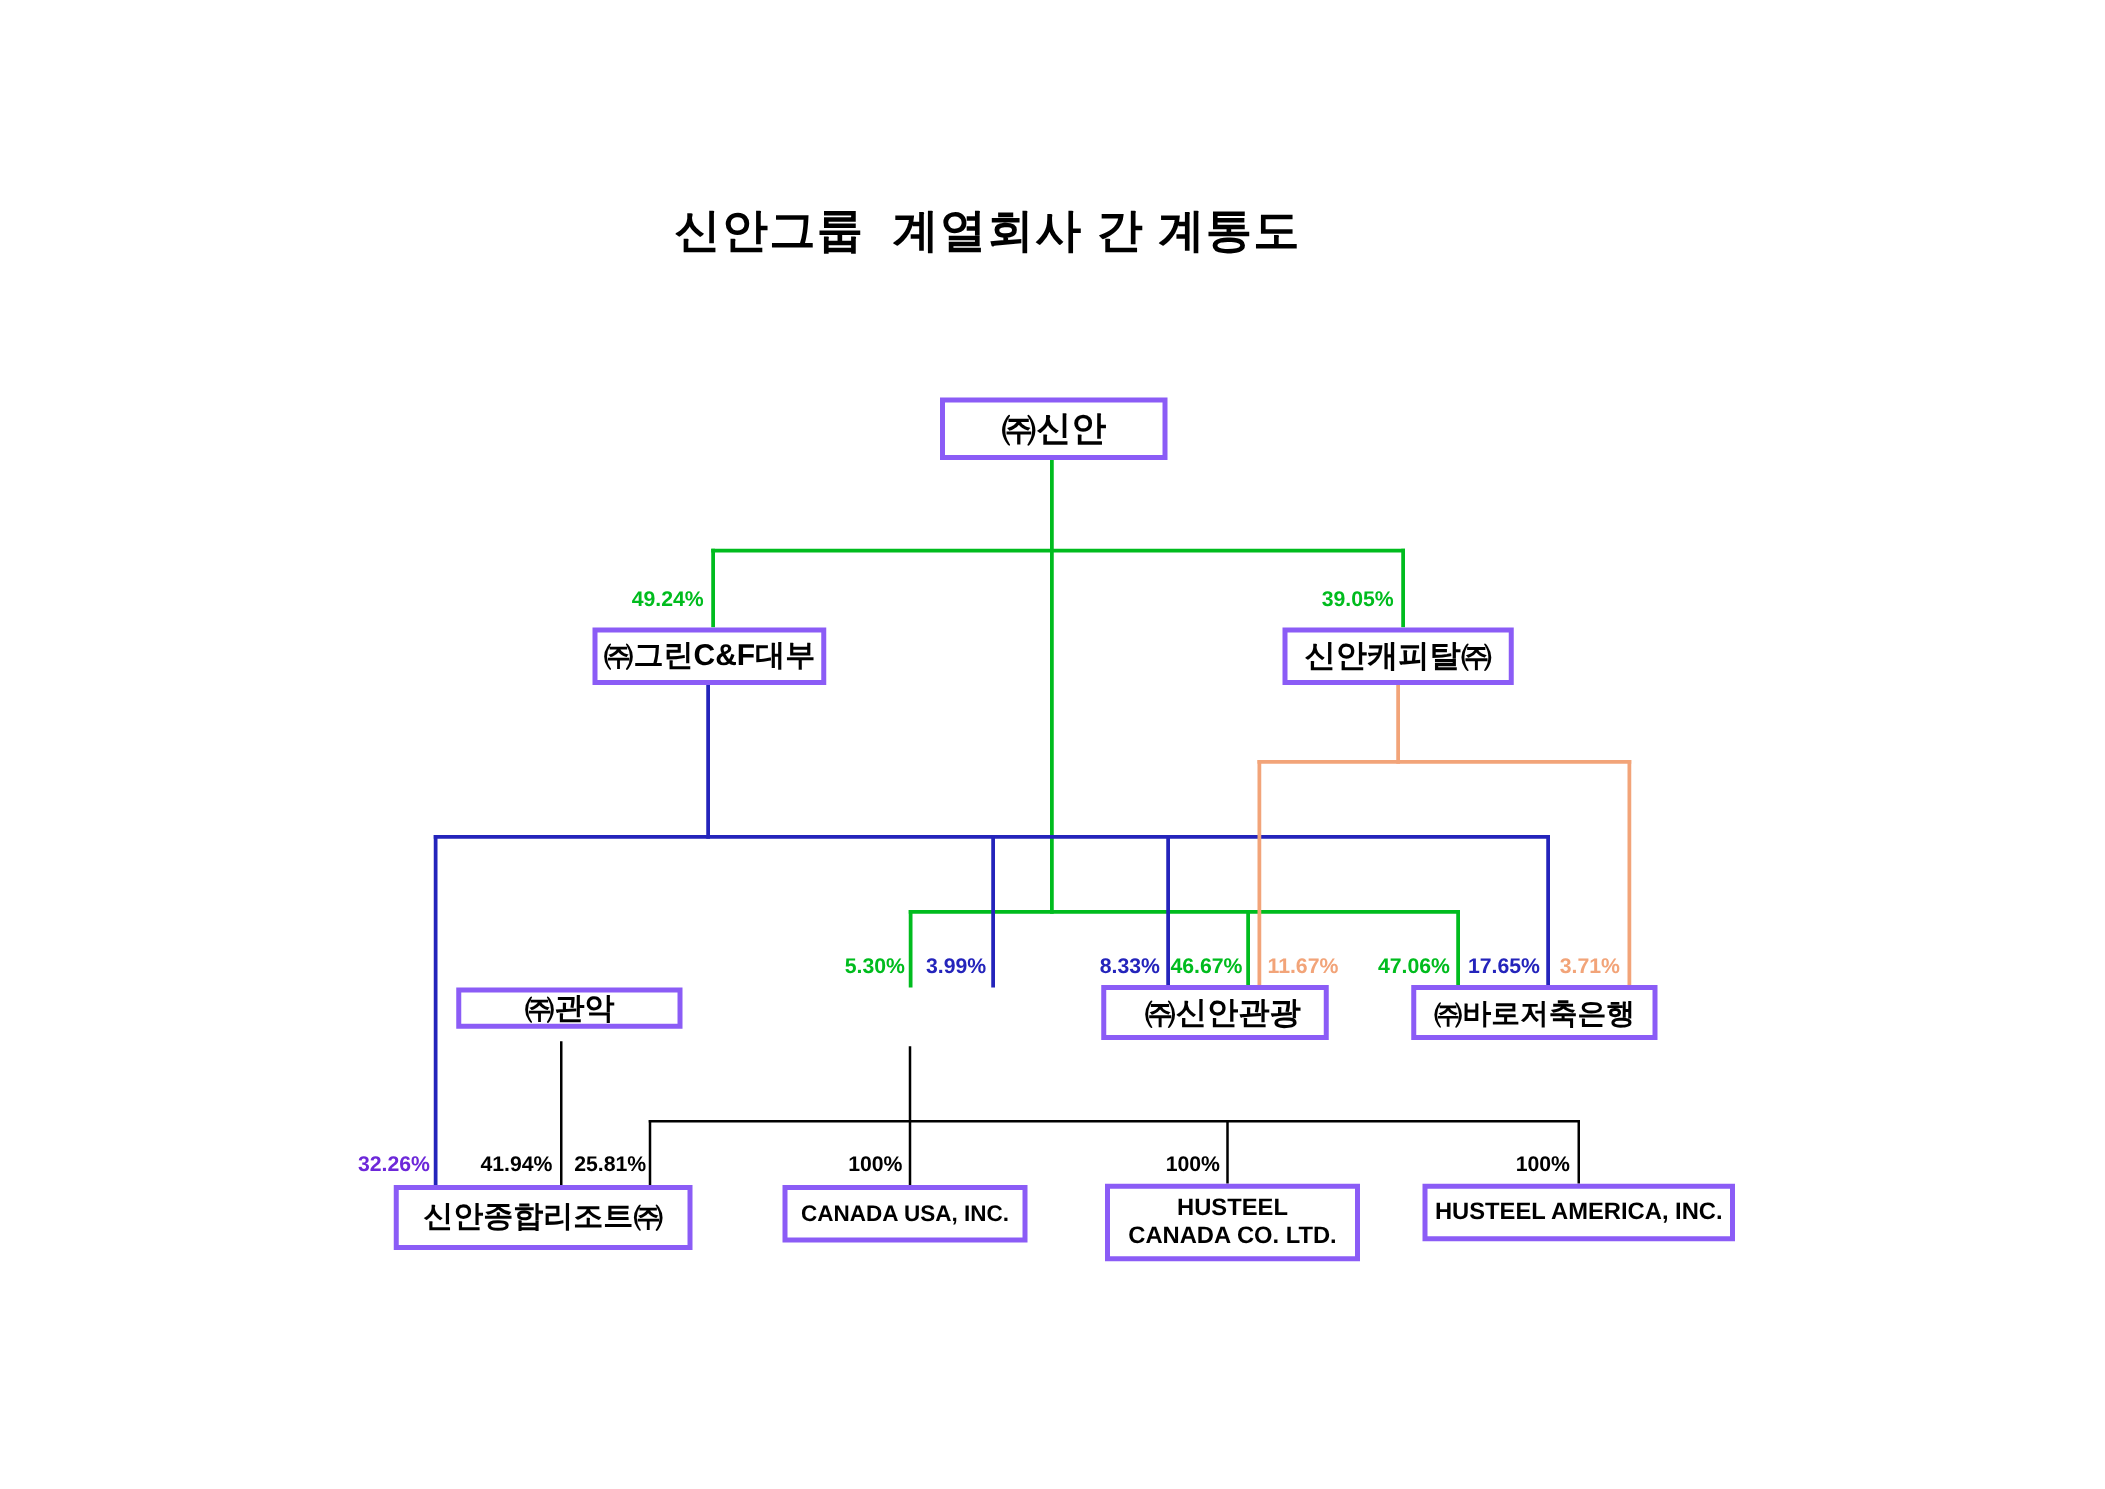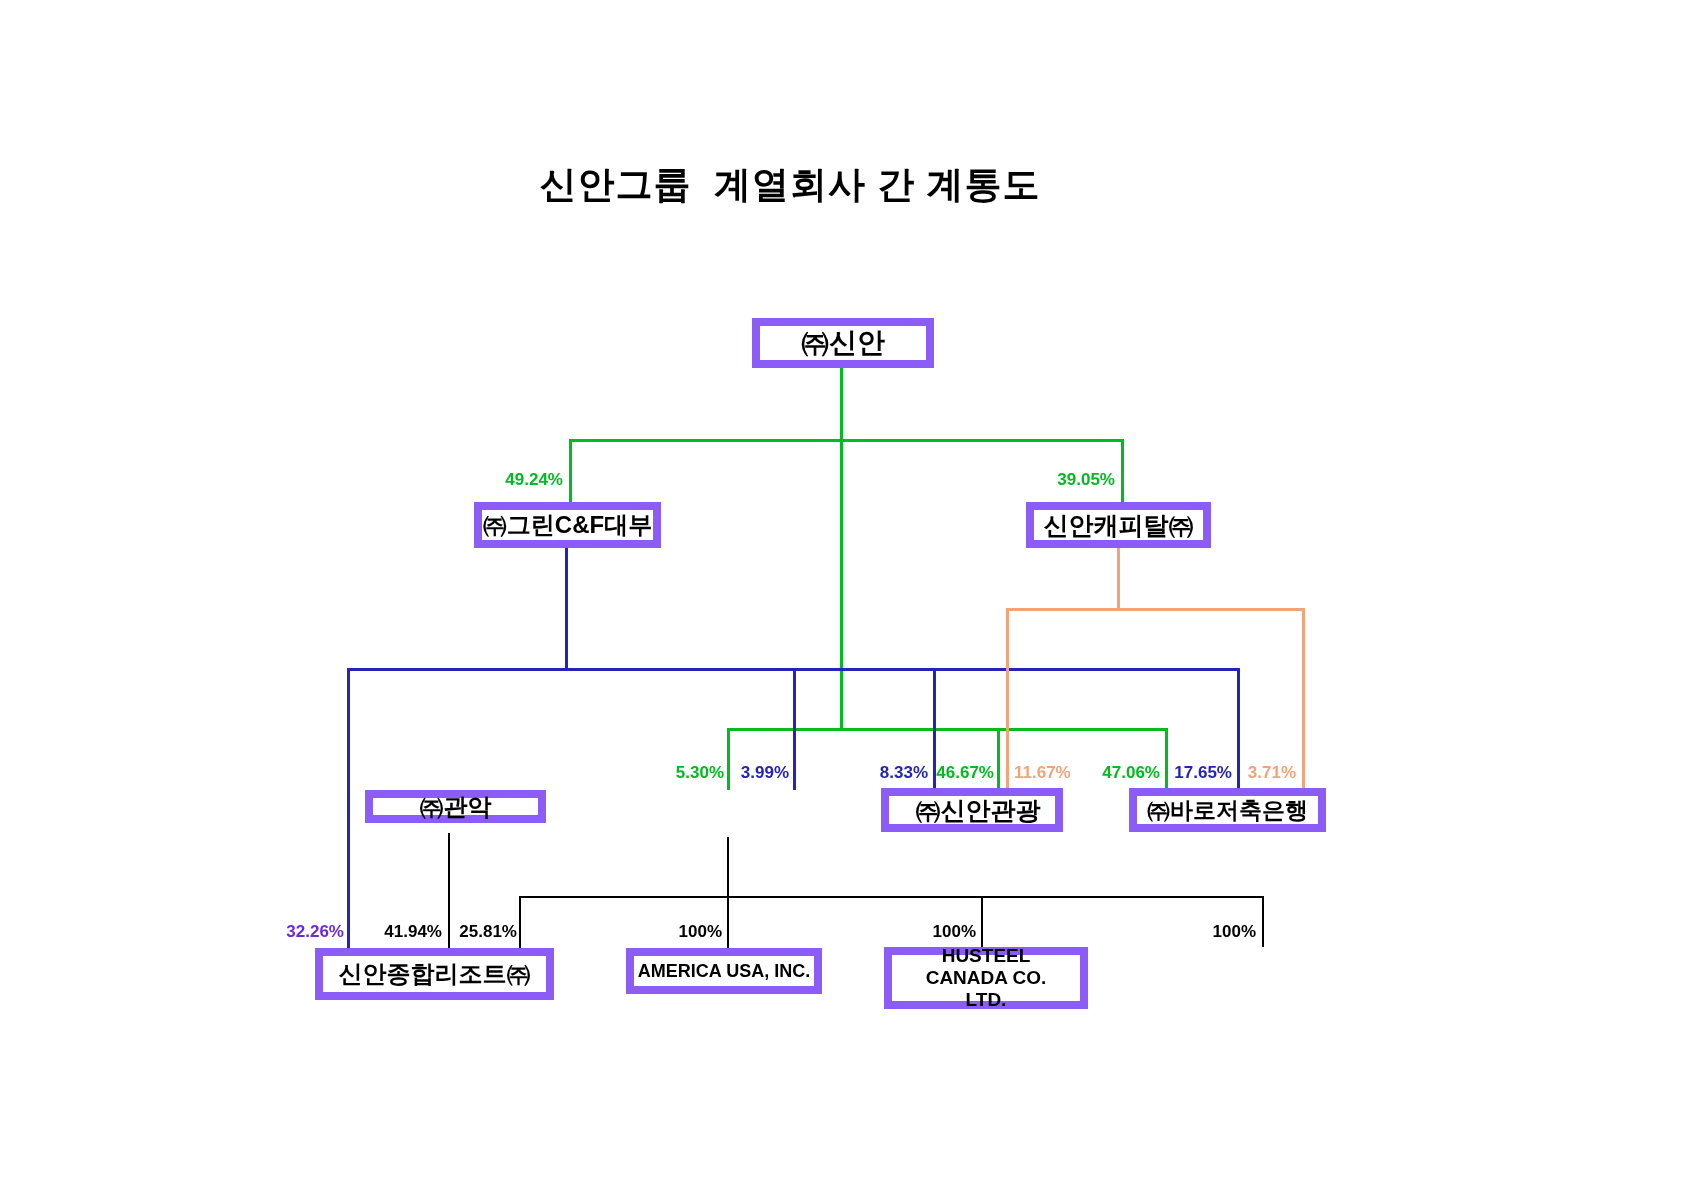--- a/index.html
+++ b/index.html
@@ -5,21 +5,21 @@
   html,body{margin:0;padding:0;background:#fff;}
   .canvas{
     position:relative;width:1684px;height:1191px;background:#ffffff;
     font-family:"Liberation Sans","DejaVu Sans",sans-serif;font-weight:bold;color:#000;
   }
   .title{
     position:absolute;left:500px;top:160px;width:580px;text-align:center;
     font-size:37px;letter-spacing:1px;white-space:pre;color:#000;
   }
   .node{
-    position:absolute;box-sizing:border-box;border:8px solid #8b5cf6;background:#fff;
+    position:absolute;box-sizing:border-box;border:4px solid #8b5cf6;background:#fff;
     display:flex;align-items:center;justify-content:center;text-align:center;
     line-height:1.15;z-index:3;
   }
   .seg{position:absolute;z-index:1;}
   .l-green{background:var(--green,#00bc1e);}
   .l-blue{background:var(--blue,#2424bb);}
   .l-orange{background:var(--orange,#f2a479);}
   .l-black{background:var(--black,#000);}
   .pct{
     position:absolute;width:110px;font-size:17px;text-align:right;z-index:2;
@@ -79,16 +79,17 @@
   <span class="pct" style="left: 866px; top: 922px; color: rgb(0, 0, 0);">100%</span>
   <span class="pct" style="left: 1146px; top: 922px; color: rgb(0, 0, 0);">100%</span>
 
   <div class="node" style="left:752px;top:318px;width:182px;height:50px;font-size:28px;">㈜신안</div>
   <div class="node" style="left:474px;top:502px;width:187px;height:46px;font-size:24px;">㈜그린C&amp;F대부</div>
   <div class="node" style="left:1026px;top:502px;width:185px;height:46px;font-size:25px;">신안캐피탈㈜</div>
   <div class="node" style="left:365px;top:790px;width:181px;height:33px;font-size:24px;">㈜관악</div>
   <div class="node" style="left:881px;top:788px;width:182px;height:44px;font-size:25px;padding-left:12px;">㈜신안관광</div>
   <div class="node" style="left:1129px;top:788px;width:197px;height:44px;font-size:23px;">㈜바로저축은행</div>
   <div class="node" style="left:315px;top:948px;width:239px;height:52px;font-size:24px;">신안종합리조트㈜</div>
-  <div class="node" style="left:626px;top:948px;width:196px;height:46px;font-size:18px;">AMERICA USA, INC.</div>
+  <div class="node" style="left:626px;top:948px;width:196px;height:46px;font-size:18px;">CANADA USA, INC.</div>
   <div class="node" style="left:884px;top:947px;width:204px;height:62px;font-size:19px;padding:0 12px;">HUSTEEL CANADA CO. LTD.</div>
+  <div class="node" style="left:1138px;top:947px;width:250px;height:46px;font-size:19px;">HUSTEEL AMERICA, INC.</div>
 
 </div>
 
 </body></html>

